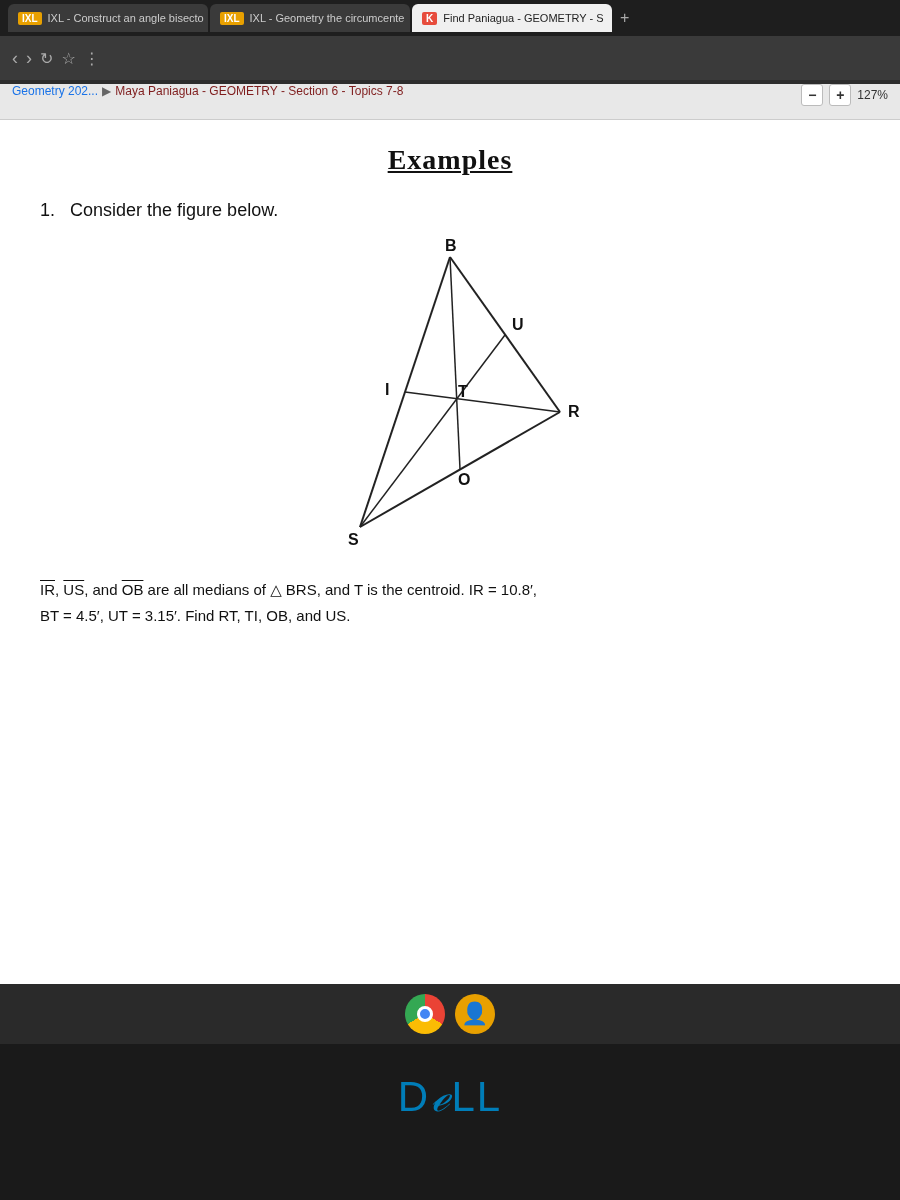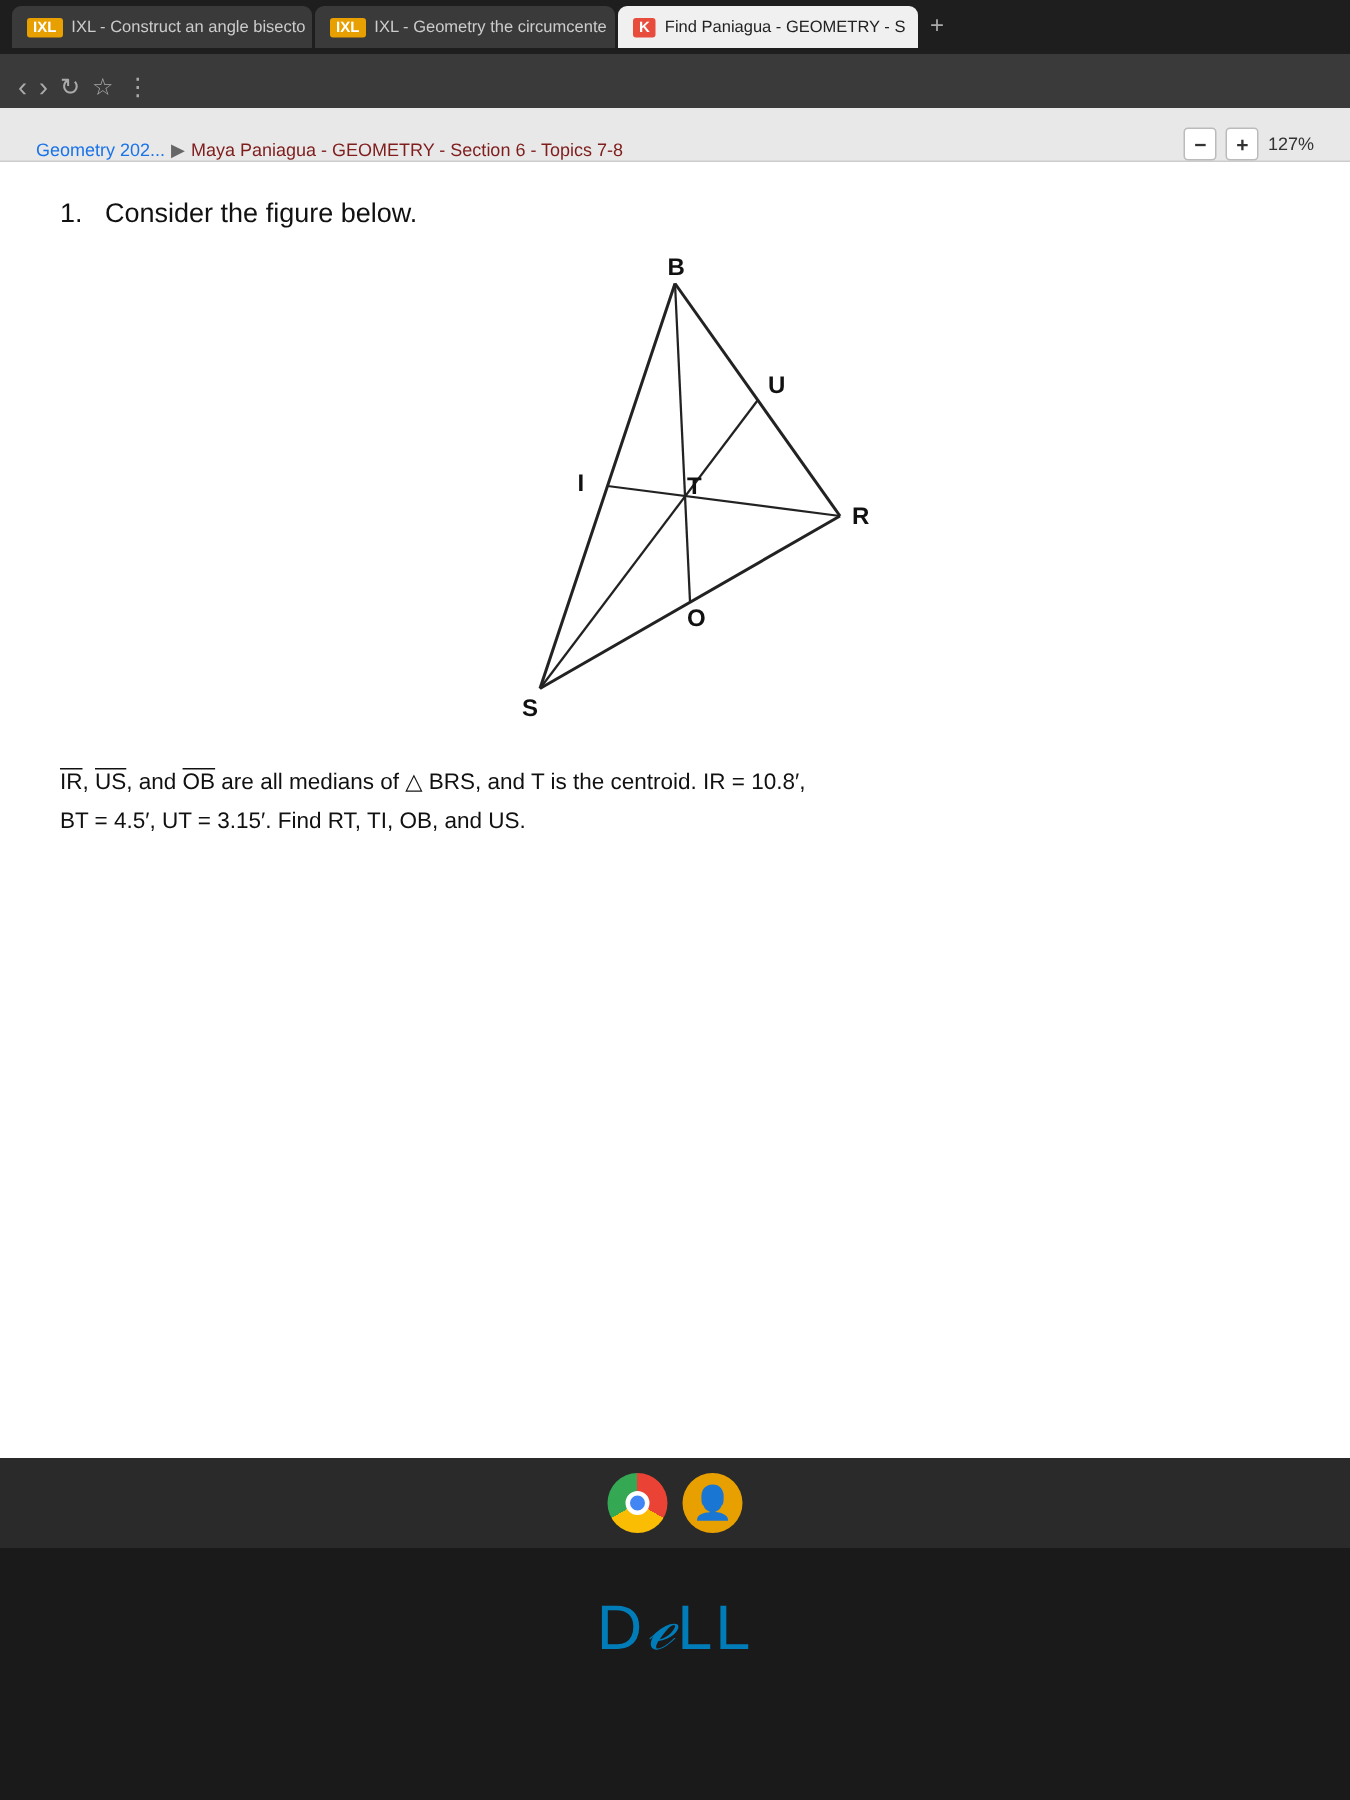--- a/index.html
+++ b/index.html
@@ -7,21 +7,21 @@
       width: 900px;
       height: 1200px;
       background: #1a1a1a;
       font-family: Arial, sans-serif;
       overflow: hidden;
     }
 
     
     .browser-chrome {
       background: #2d2d2d;
-      height: 72px;
+      height: 84px;
     }
 
     .tab-bar {
       display: flex;
       align-items: center;
       background: #1e1e1e;
       height: 36px;
       padding: 0 8px;
       gap: 2px;
     }
@@ -77,22 +77,22 @@
       text-overflow: ellipsis;
       display: flex;
       align-items: center;
     }
 
     
     .breadcrumb-bar {
       background: #e8e8e8;
       border-bottom: 1px solid #ccc;
       display: flex;
-      align-items: flex-end;
-      padding: 0 24px;
+      align-items: flex-start;
+      padding: 0 12px;
       height: 36px;
       font-size: 12px;
       color: #333;
       gap: 4px;
     }
 
     .breadcrumb-separator {
       color: #666;
     }
 
@@ -251,20 +251,21 @@
   <span class="breadcrumb-separator">▶</span>
   <span class="breadcrumb-current">Maya Paniagua - GEOMETRY - Section 6 - Topics 7-8</span>
   <div class="zoom-controls">
     <div class="zoom-btn">−</div>
     <div class="zoom-btn">+</div>
     <span>127%</span>
   </div>
 </div>
 
 <div class="content-area">
+  <div class="page-title">Examples</div>
 
   <div class="problem-number">
     <span>1.</span>
     &nbsp;
     <span>Consider the figure below.</span>
   </div>
 
   <div class="figure-container">
     <svg class="geometry-svg" width="360" height="320" viewBox="0 0 360 320">
 

